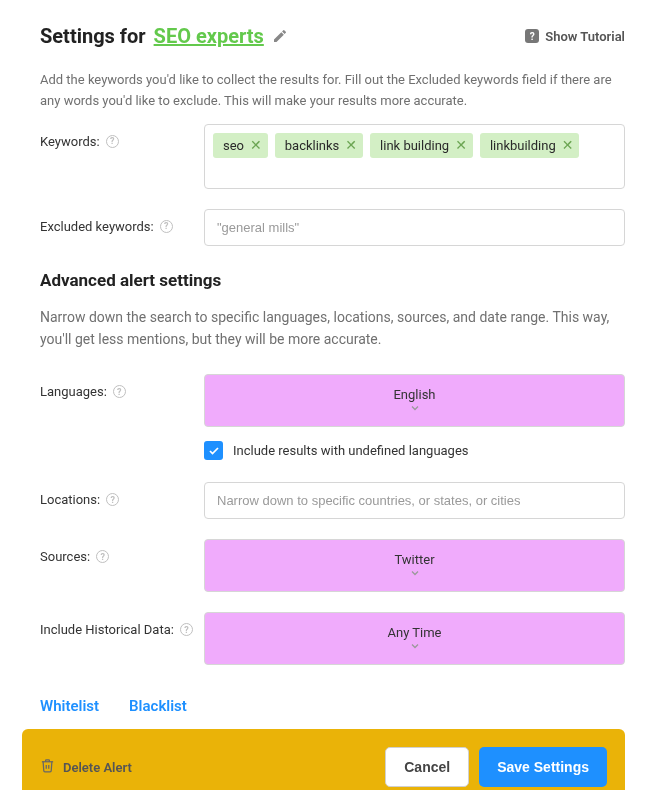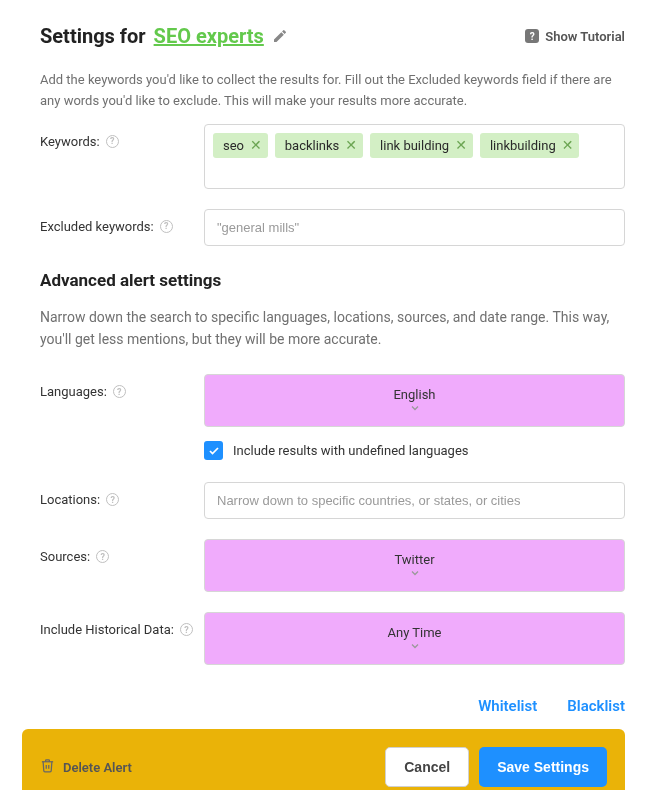--- a/index.html
+++ b/index.html
@@ -82,21 +82,21 @@
   .checkbox-row {
     margin-left: 164px; margin-top: -6px; margin-bottom: 22px;
     display: flex; align-items: center; gap: 10px; font-size: 13px; color: #333;
   }
   .chk {
     width: 19px; height: 19px; background: #1e90ff; border-radius: 3px;
     display: flex; align-items: center; justify-content: center; color: #fff;
     cursor: pointer;
   }
   .links-row {
-    display: flex; justify-content: flex-end; gap: 30px;
+    display: flex; gap: 30px;
     font-size: 15px; font-weight: 600; margin: 32px 0 14px;
   }
   .links-row a { color: #1e90ff; cursor: pointer; }
   .footer {
     background: #eab308; border-radius: 6px; padding: 18px 18px;
     display: flex; justify-content: space-between; align-items: center;
     margin-left: -18px;
   }
   .delete-btn {
     display: flex; align-items: center; gap: 8px; color: #555;

